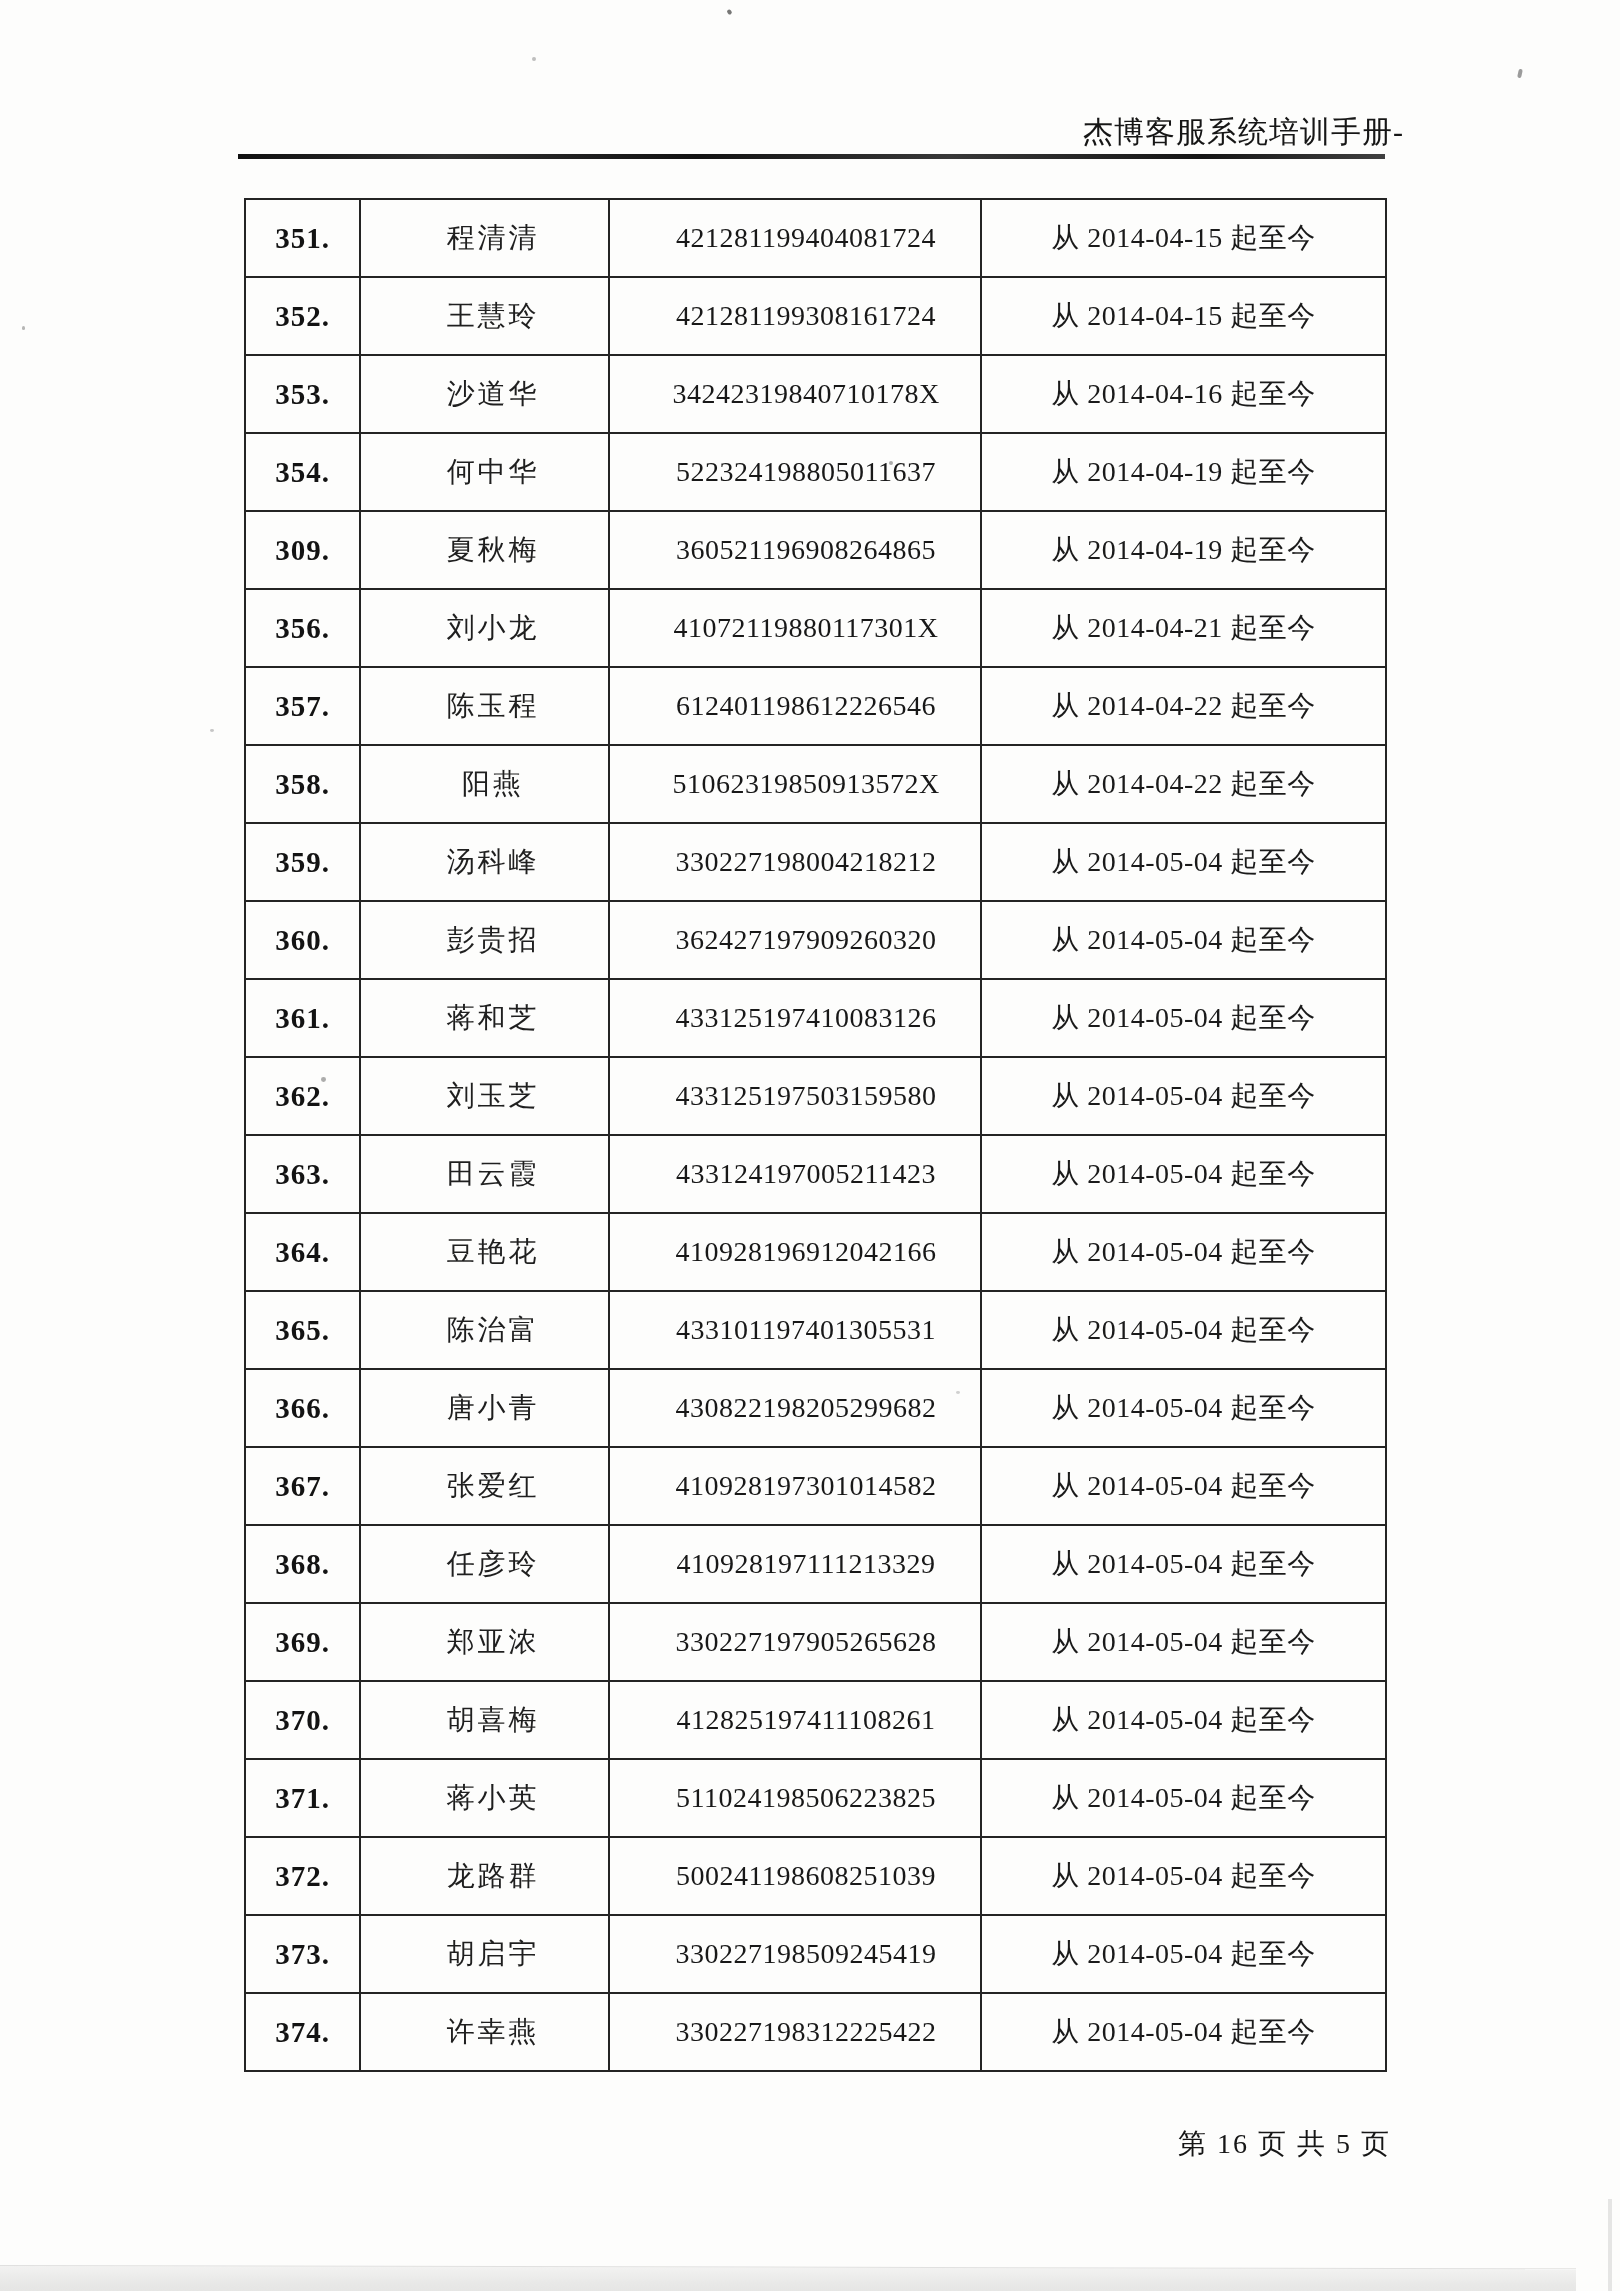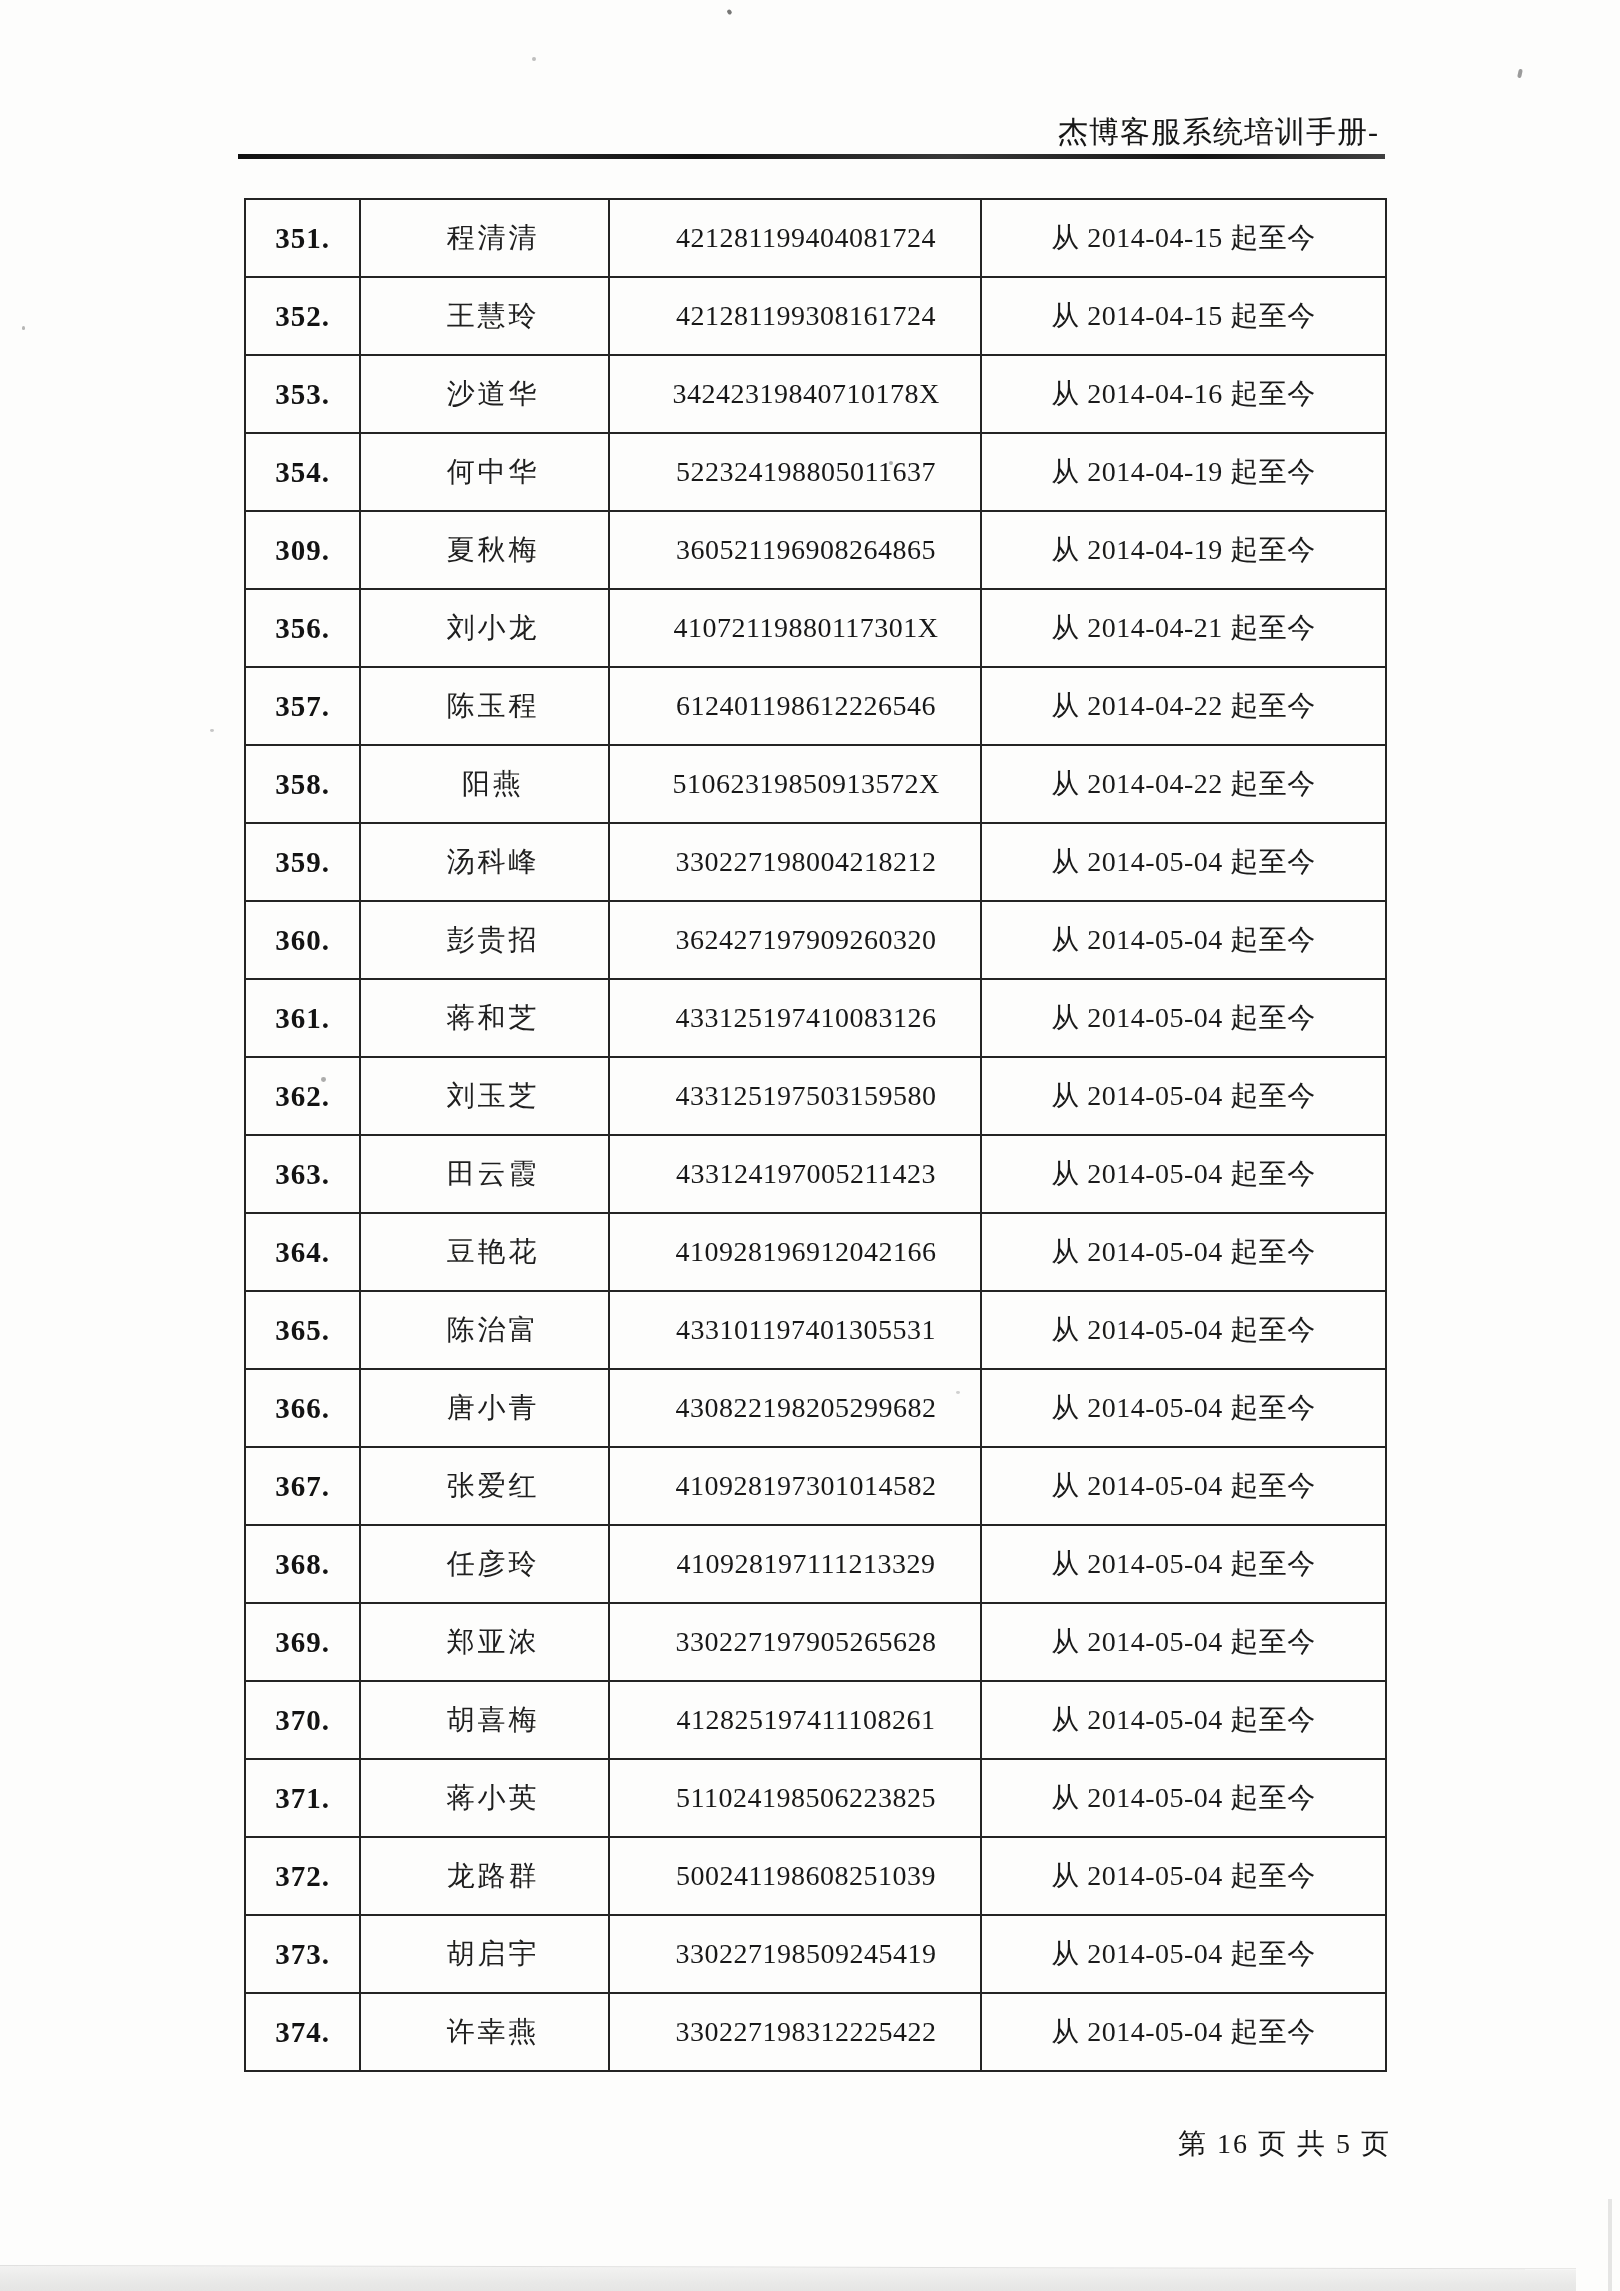--- a/index.html
+++ b/index.html
@@ -16,21 +16,21 @@
     overflow: hidden;
   }
   .page {
     position: absolute;
     inset: 0;
   }
   
   .header-title {
     position: absolute;
     top: 112px;
-    right: 241px;
+    right: 216px;
     font-size: 30px;
     letter-spacing: 1px;
     color: #161616;
     white-space: nowrap;
   }
   .header-rule {
     position: absolute;
     top: 154px;
     left: 238px;
     width: 1147px;

